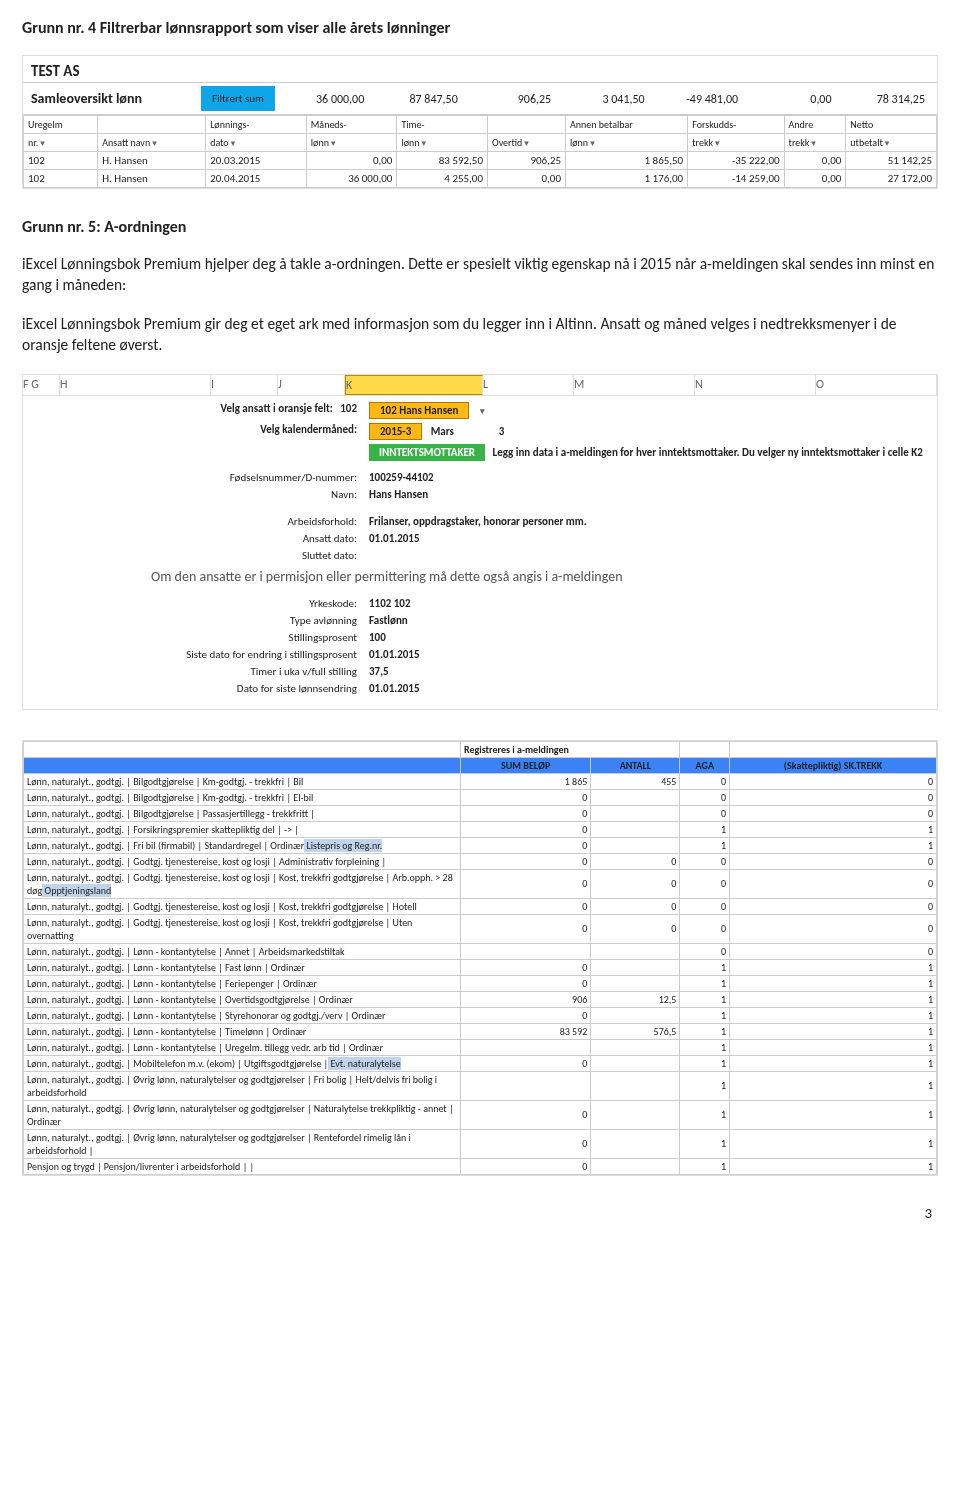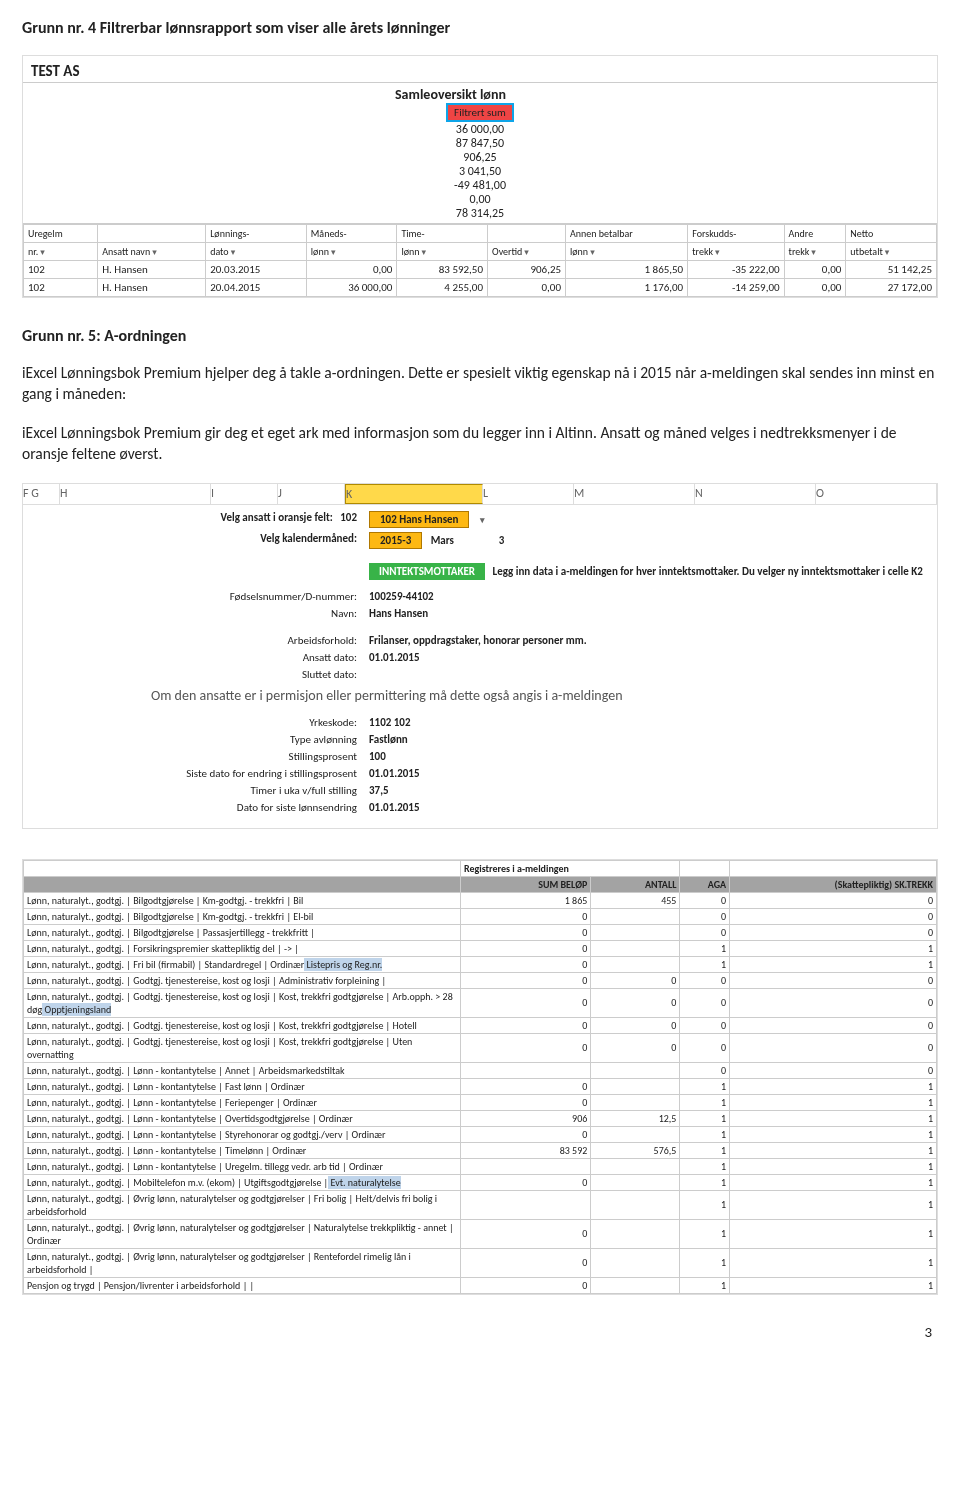--- a/index.html
+++ b/index.html
@@ -1,21 +1,21 @@
 <!DOCTYPE html>
 <html><head>
 <meta charset="utf-8">
 <style>
   body { font-family: Calibri, Arial, sans-serif; margin:0; padding:18px 22px; font-size:13px; color:#222; background:#fff; width:960px; box-sizing:border-box; }
   h2.title { font-size:16px; font-weight:bold; margin:0 0 18px 0; }
   .img-block { border:1px solid #ddd; margin-bottom:28px; background:#fff; }
   .testas { font-size:15px; font-weight:bold; padding:6px 8px 2px 8px; }
-  .samle-row { display:flex; align-items:center; border-top:1px solid #ccc; border-bottom:1px solid #ccc; padding:3px 8px; font-size:12px;flex-direction:column; }
+  .samle-row { display:flex; align-items:center; border-top:1px solid #ccc; border-bottom:1px solid #ccc; padding:3px 8px; font-size:12px; }
   .samle-label { font-weight:bold; font-size:14px; width:170px; }
-  .filter-cell { background:#ef4444; border:2px solid #0ea5e9; padding:1px 6px; font-size:11px; }
+  .filter-cell { background:#0ea5e9; border:5px solid #0ea5e9; padding:1px 6px; font-size:11px; }
   .samle-num { flex:1; text-align:right; font-size:12px; padding:0 4px; }
   table.xl { border-collapse:collapse; width:100%; font-size:11px; }
   table.xl th, table.xl td { border:1px solid #ccc; padding:2px 4px; text-align:left; }
   table.xl th { font-weight:normal; background:#fff; font-size:10px; vertical-align:bottom; }
   table.xl td.num { text-align:right; }
   .drop { display:inline-block; font-size:9px; color:#666; margin-left:2px; }
   .para { font-size:15.5px; line-height:1.35; margin:12px 0 18px 0; }
   
   .form-block { border:1px solid #ddd; font-size:11px; }
   .colhdr { display:flex; background:#fff; border-bottom:1px solid #ddd; }
@@ -28,21 +28,21 @@
   .form-row .lab { width:320px; text-align:right; padding:2px 8px 2px 4px; }
   .form-row .val { flex:1; padding:2px 4px; font-weight:bold; }
   .orange-pill { display:inline-block; background:#FDB813; border:1px solid #B07800; padding:1px 10px; font-weight:bold; font-size:11px; margin-right:6px; }
   .green-pill { display:inline-block; background:#38B348; color:#fff; padding:2px 10px; font-weight:bold; font-size:11px; }
   .italic-note { color:#555; padding:4px 0 4px 118px; font-size:14px; }
   .section { padding:4px 10px; }
   .label-bold { font-weight:bold; }
   
   table.reg { border-collapse:collapse; width:100%; font-size:10px; }
   table.reg th, table.reg td { border:1px solid #ccc; padding:1px 3px; }
-  table.reg th { font-weight:bold; text-align:right; background:#a3a3a3; }
+  table.reg th { font-weight:bold; text-align:center; background:#3b82f6; }
   table.reg td.num { text-align:right; }
   .reg-head-top td { border:none; font-size:10px; font-weight:bold; text-align:left; }
   .desc-col { width:430px; }
   .blue-cell { background:#BFD4EA; }
   .pagenum { text-align:right; font-size:15px; margin-top:20px; padding-right:6px; }
 </style>
 </head>
 <body>
 
 
@@ -148,21 +148,21 @@
     </div>
     <div class="form-row">
       <div class="lab label-bold">Velg kalendermåned:</div>
       <div class="val">
         <span class="orange-pill">2015-3</span>
         <span>Mars</span>
         &nbsp;&nbsp;&nbsp;&nbsp;&nbsp;&nbsp;&nbsp;&nbsp;&nbsp;&nbsp;&nbsp;&nbsp;&nbsp;&nbsp;&nbsp;&nbsp;
         <span>3</span>
       </div>
     </div>
-    <div class="form-row" style="margin-top:10px;">
+    <div class="form-row" style="">
       <div class="lab"></div>
       <div class="val">
         <span class="green-pill">INNTEKTSMOTTAKER</span>
         &nbsp;&nbsp;<span style="font-weight:bold;">Legg inn data i a-meldingen for hver inntektsmottaker. Du velger ny inntektsmottaker i celle K2</span>
       </div>
     </div>
     <div id="b2a" style="margin-top:6px;">
         <div class="form-row">
           <div class="lab">Fødselsnummer/D-nummer:</div>
           <div class="val">100259-44102</div>

